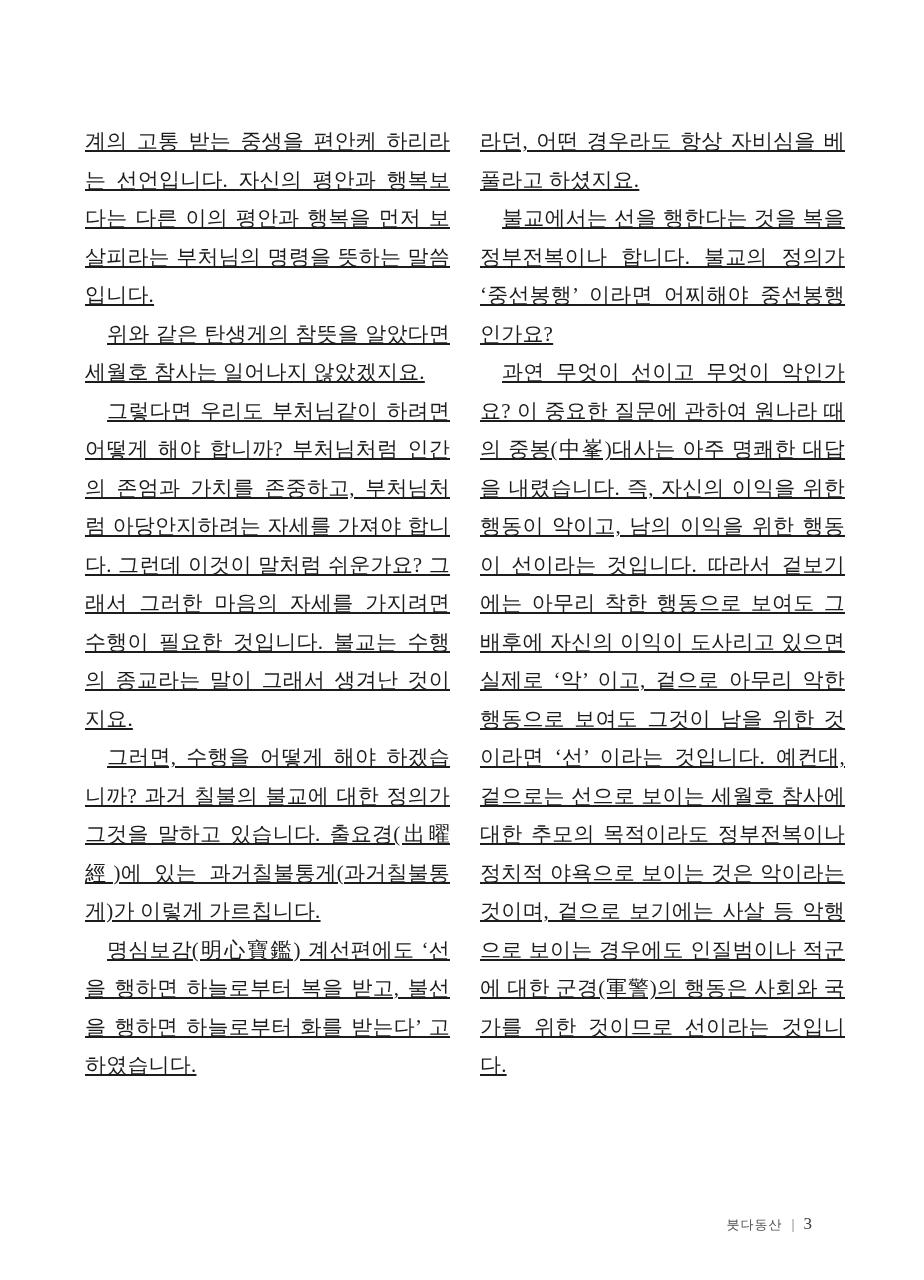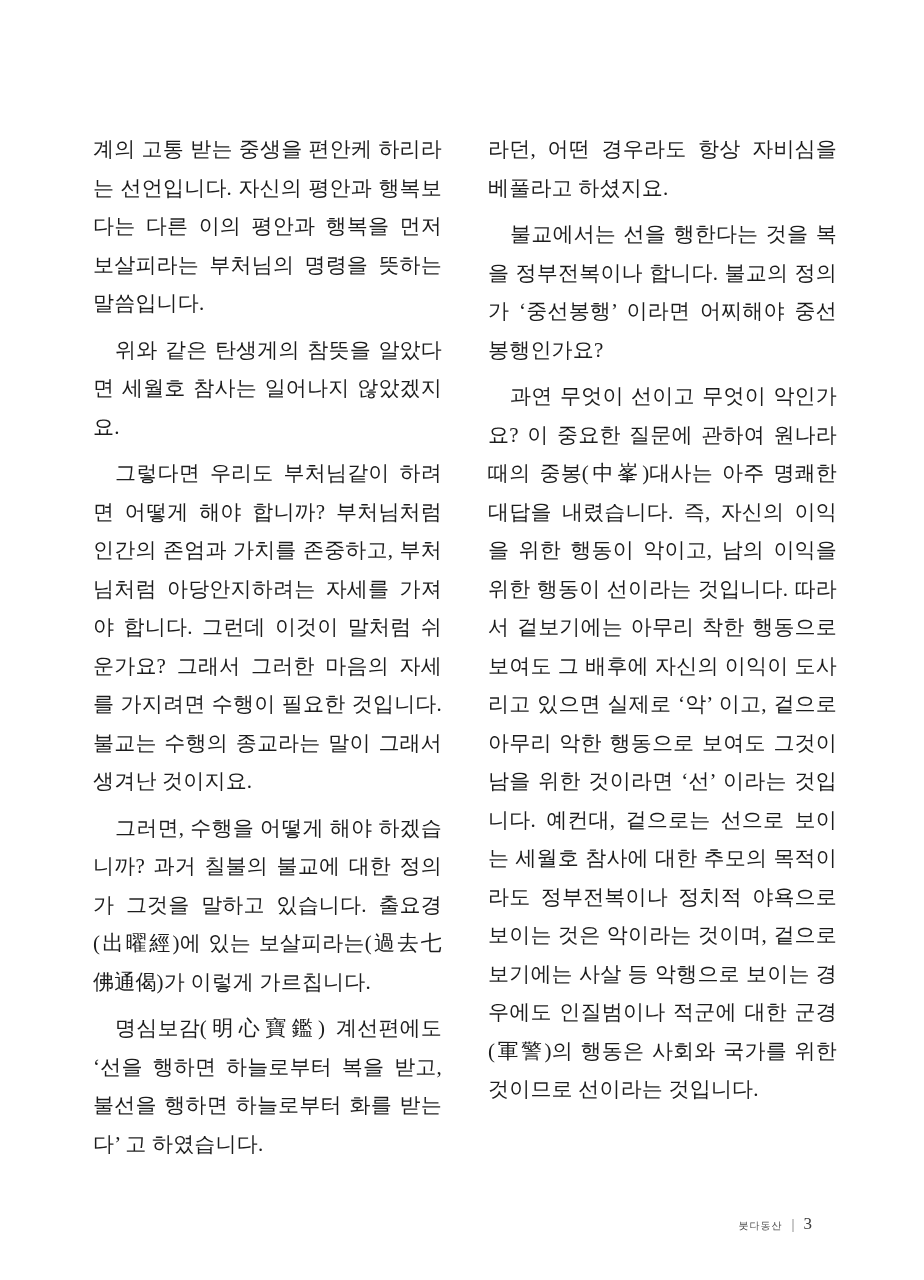--- a/index.html
+++ b/index.html
@@ -26,37 +26,38 @@
   }
   .column {
     width: 365px;
     font-size: 21px;
     line-height: 38.5px;
     text-align: justify;
     word-break: break-all;
     letter-spacing: 0.2px;
   }
   .column p {
-    margin: 8px;
+    margin: 0;
     padding: 0;
+    text-decoration: underline;
   }
   .column p.indent {
     text-indent: 1.05em;
   }
   .footer {
     position: absolute;
     right: 112px;
     bottom: 46px;
     display: flex;
     align-items: baseline;
     gap: 9px;
     color: #4d4d4d;
   }
   .footer .magazine {
-    font-size: 10px;
+    font-size: 13px;
     letter-spacing: 1px;
   }
   .footer .sep {
     font-size: 15px;
     color: #777777;
     font-weight: 300;
   }
   .footer .page-num {
     font-size: 17px;
     color: #3a3a3a;
@@ -66,21 +67,21 @@
 <body>
 
 <div class="page">
 
   <div class="columns">
 
     <div class="column">
       <p>계의 고통 받는 중생을 편안케 하리라는 선언입니다. 자신의 평안과 행복보다는 다른 이의 평안과 행복을 먼저 보살피라는 부처님의 명령을 뜻하는 말씀입니다.</p>
       <p class="indent">위와 같은 탄생게의 참뜻을 알았다면 세월호 참사는 일어나지 않았겠지요.</p>
       <p class="indent">그렇다면 우리도 부처님같이 하려면 어떻게 해야 합니까? 부처님처럼 인간의 존엄과 가치를 존중하고, 부처님처럼 아당안지하려는 자세를 가져야 합니다. 그런데 이것이 말처럼 쉬운가요? 그래서 그러한 마음의 자세를 가지려면 수행이 필요한 것입니다. 불교는 수행의 종교라는 말이 그래서 생겨난 것이지요.</p>
-      <p class="indent">그러면, 수행을 어떻게 해야 하겠습니까? 과거 칠불의 불교에 대한 정의가 그것을 말하고 있습니다. 출요경(出曜經)에 있는 보살피라는(過去七佛通偈)가 이렇게 가르칩니다.</p>
+      <p class="indent">그러면, 수행을 어떻게 해야 하겠습니까? 과거 칠불의 불교에 대한 정의가 그것을 말하고 있습니다. 출요경(出曜經)에 있는 과거칠불통게(과거칠불통게)가 이렇게 가르칩니다.</p>
       <p class="indent">명심보감(明心寶鑑) 계선편에도 ‘선을 행하면 하늘로부터 복을 받고, 불선을 행하면 하늘로부터 화를 받는다’ 고 하였습니다.</p>
 
     </div>
 
     <div class="column">
       <p>라던, 어떤 경우라도 항상 자비심을 베풀라고 하셨지요.</p>
       <p class="indent">불교에서는 선을 행한다는 것을 복을 정부전복이나 합니다. 불교의 정의가 ‘중선봉행’ 이라면 어찌해야 중선봉행인가요?</p>
       <p class="indent">과연 무엇이 선이고 무엇이 악인가요? 이 중요한 질문에 관하여 원나라 때의 중봉(中峯)대사는 아주 명쾌한 대답을 내렸습니다. 즉, 자신의 이익을 위한 행동이 악이고, 남의 이익을 위한 행동이 선이라는 것입니다. 따라서 겉보기에는 아무리 착한 행동으로 보여도 그 배후에 자신의 이익이 도사리고 있으면 실제로 ‘악’ 이고, 겉으로 아무리 악한 행동으로 보여도 그것이 남을 위한 것이라면 ‘선’ 이라는 것입니다. 예컨대, 겉으로는 선으로 보이는 세월호 참사에 대한 추모의 목적이라도 정부전복이나 정치적 야욕으로 보이는 것은 악이라는 것이며, 겉으로 보기에는 사살 등 악행으로 보이는 경우에도 인질범이나 적군에 대한 군경(軍警)의 행동은 사회와 국가를 위한 것이므로 선이라는 것입니다.</p>
 
     </div>

